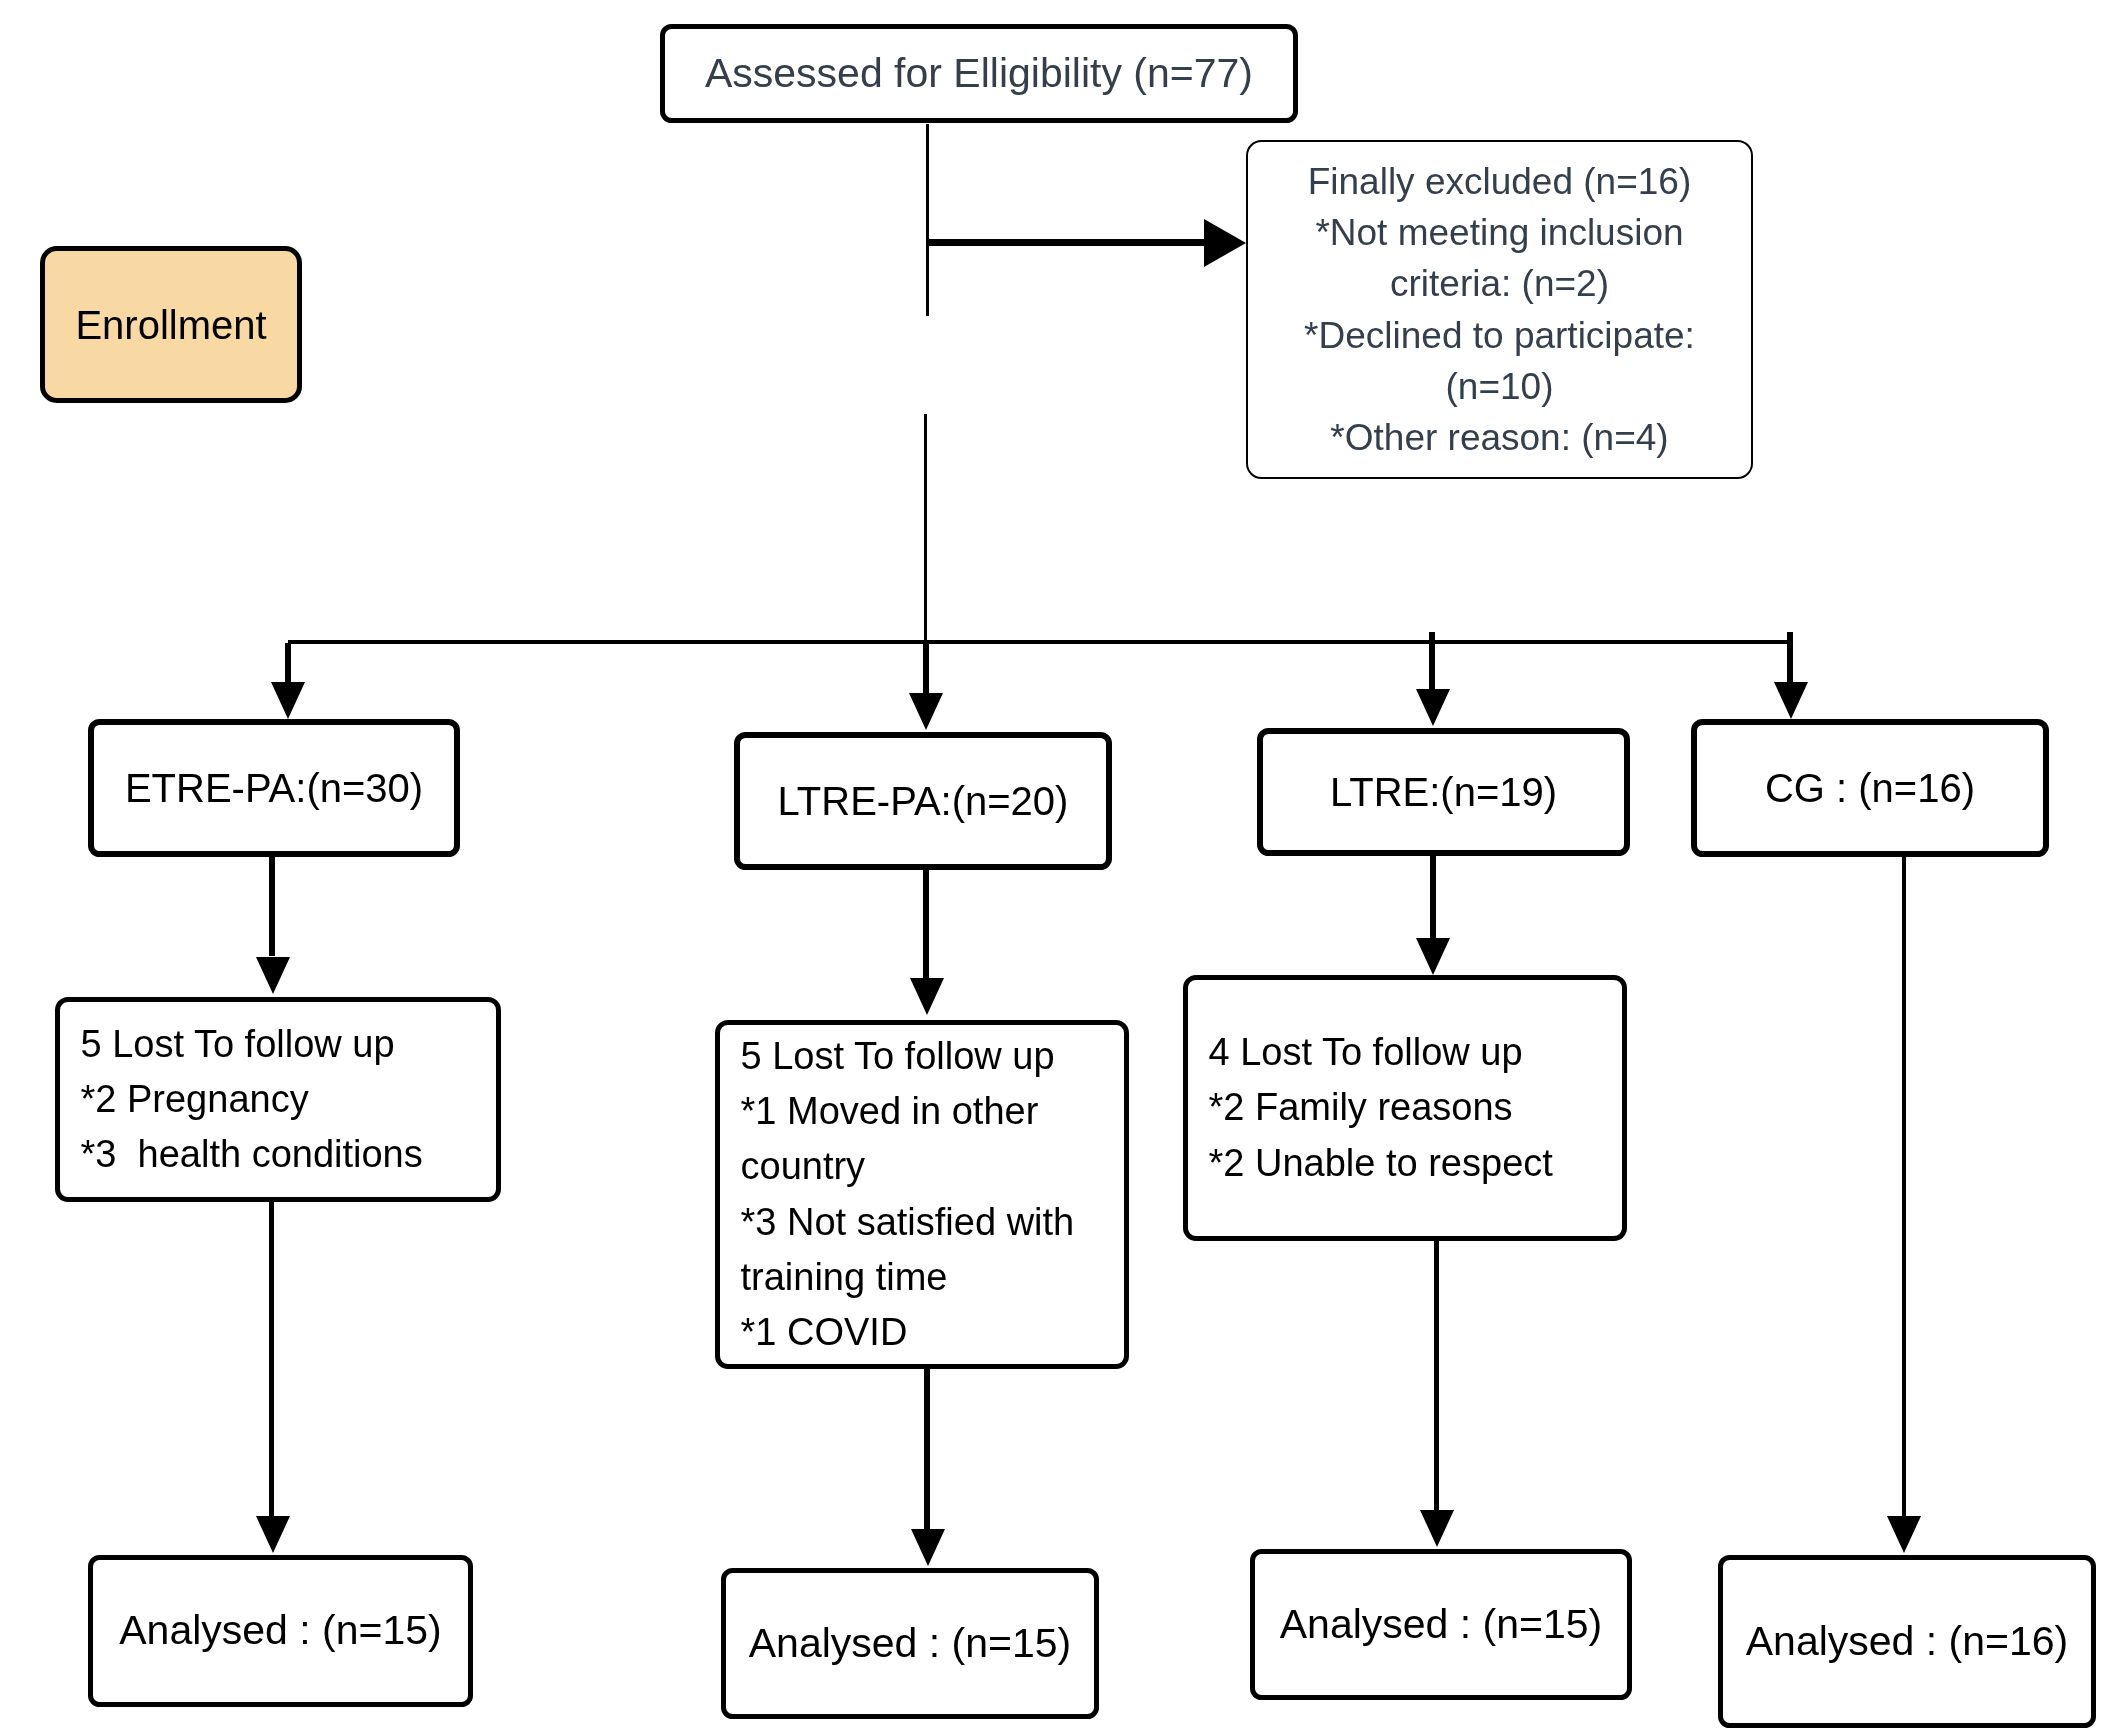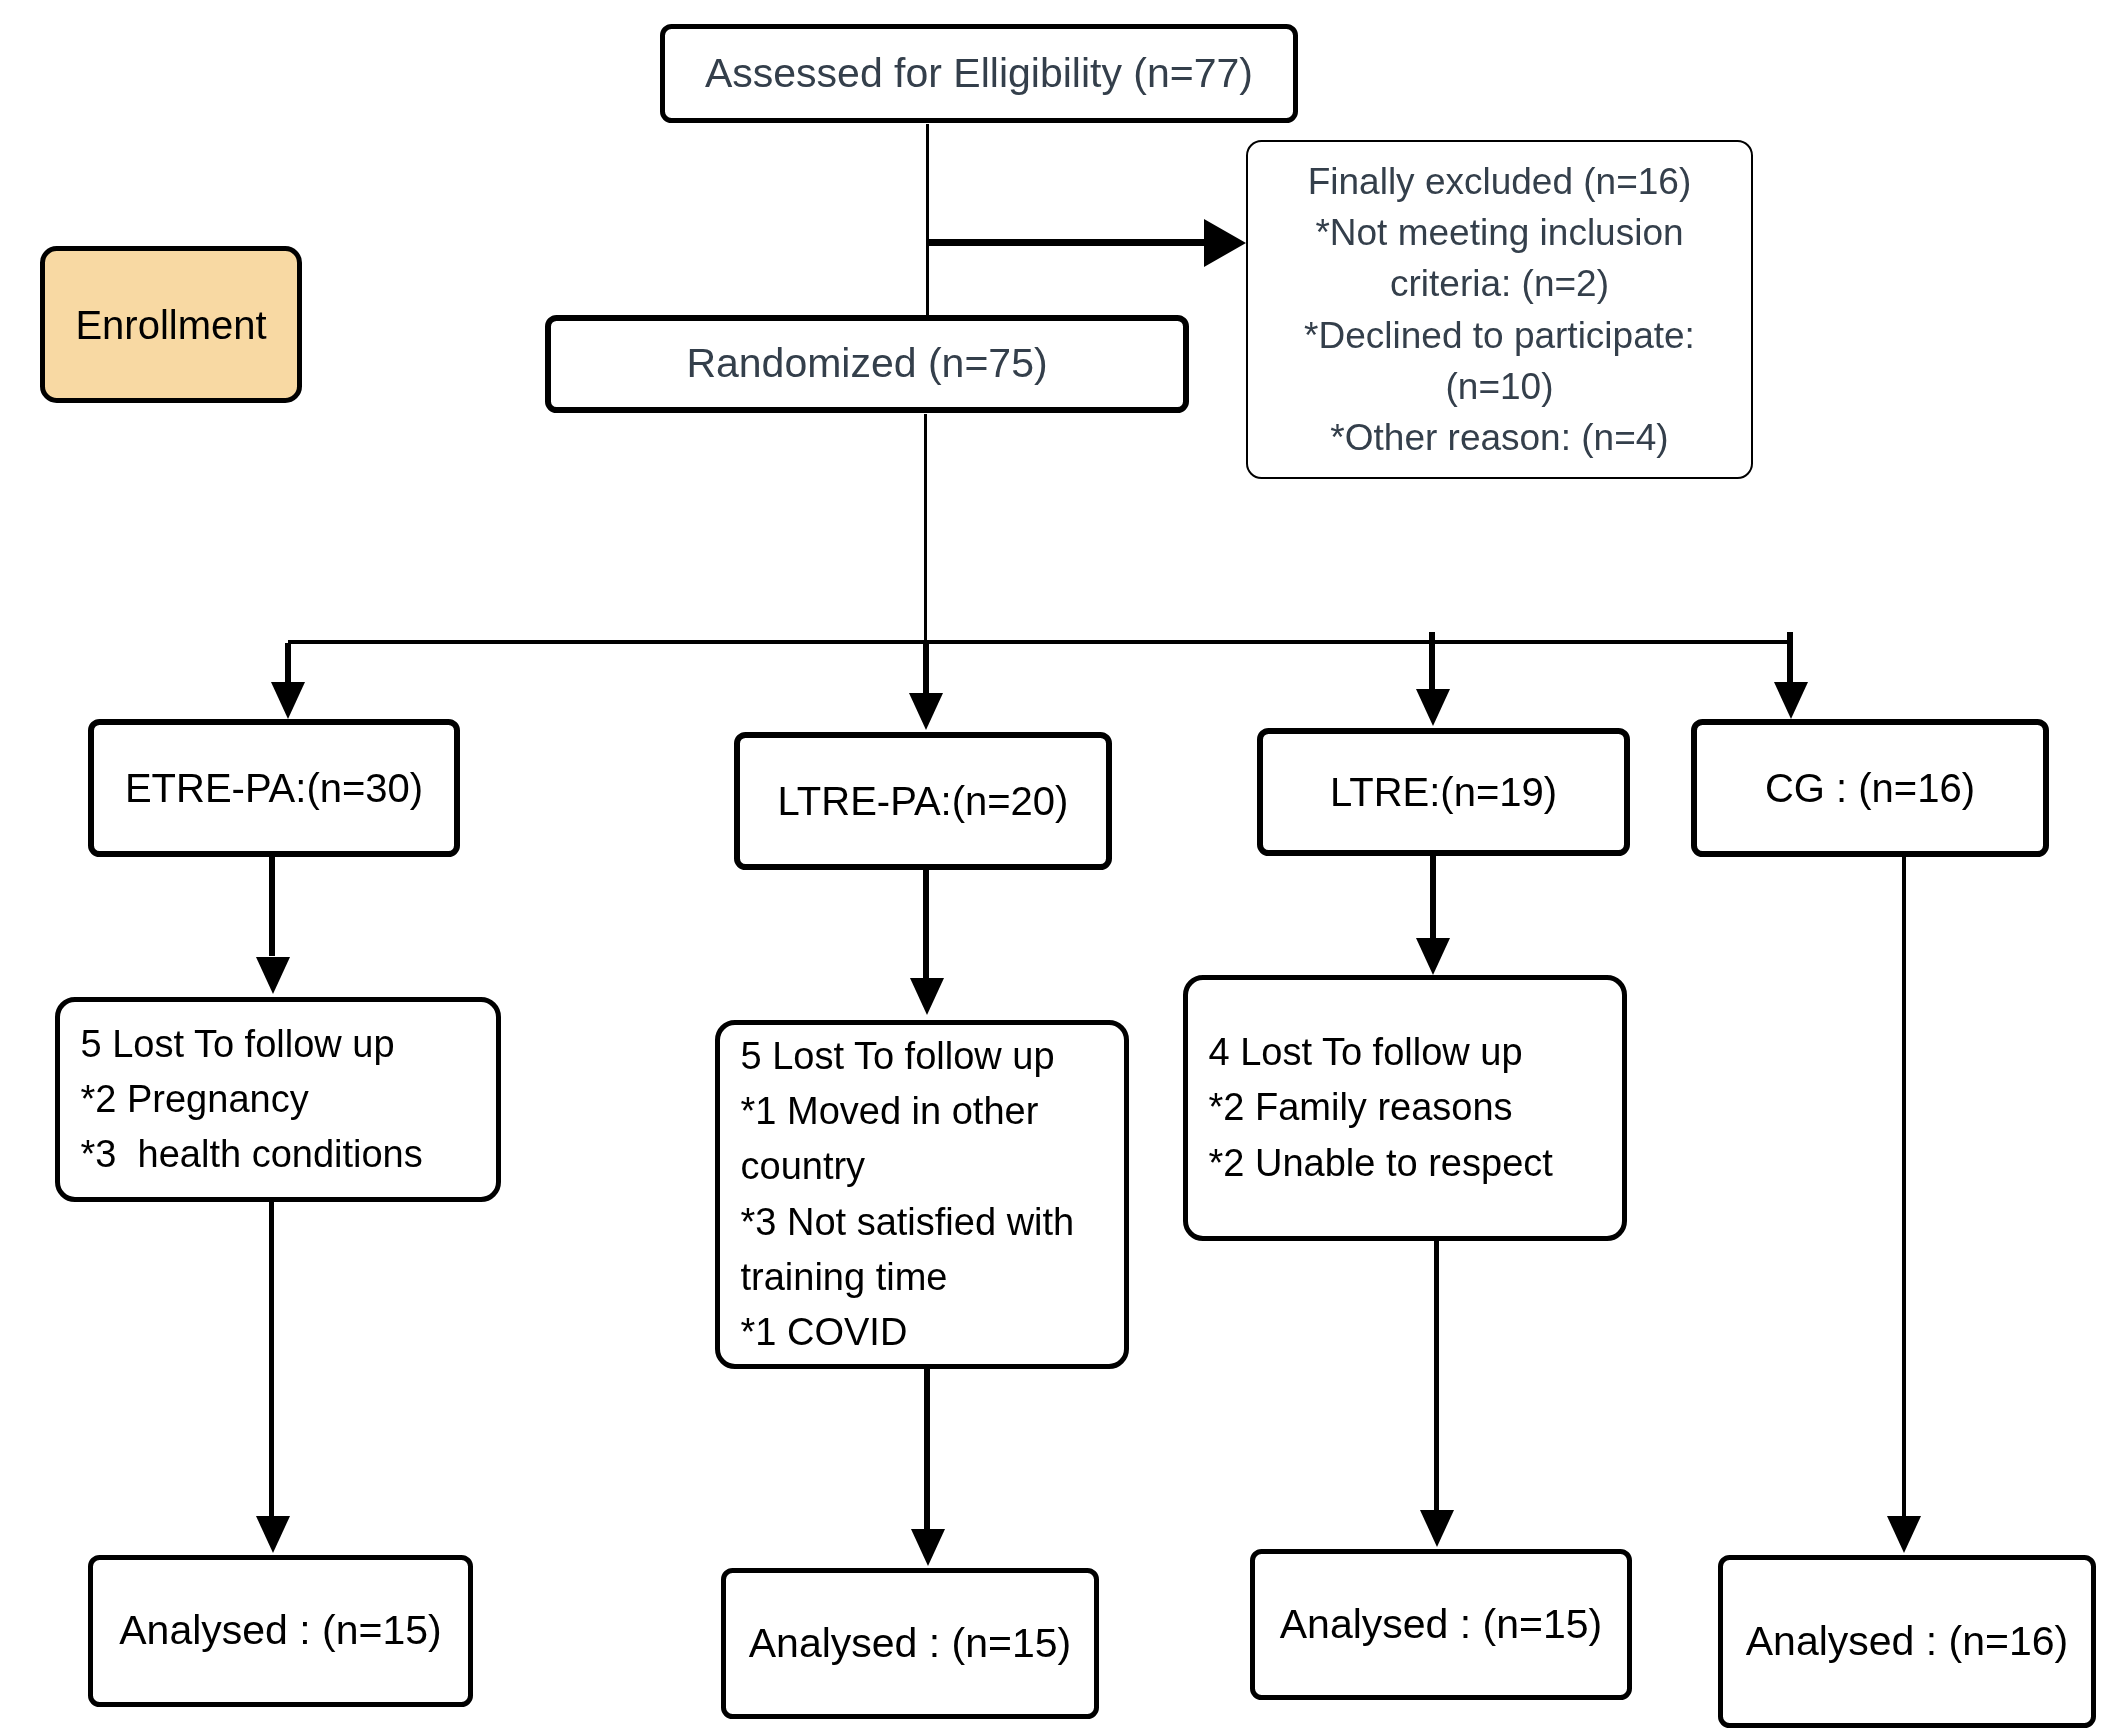--- a/index.html
+++ b/index.html
@@ -41,21 +41,21 @@
     font-size: 40px;
     align-items: center;
   }
   .thinborder { border-width: 2.6px; border-radius: 15.4px; }
   .leftalign {
     align-items: flex-start;
     text-align: left;
     padding-left: 20.5px;
     padding-right: 6.4px;
     border-width: 5.1px;
-    border-radius: 20px;
+    border-radius: 13px;
     font-size: 38px;
     line-height: 1.45;
   }
   .l-line { white-space: pre-wrap; }
   .excl-line { white-space: pre-wrap; }
   .conn { position: absolute; background: var(--box-border); }
   .head-down {
     position: absolute; width: 0; height: 0;
     border-left: 17.3px solid transparent;
     border-right: 17.3px solid transparent;
@@ -139,23 +139,20 @@
 
   <div class="box slate thinborder excluded">
     <div class="excl-line">Finally excluded (n=16)</div>
     <div class="excl-line">*Not meeting inclusion</div>
     <div class="excl-line">criteria: (n=2)</div>
     <div class="excl-line">*Declined to participate:</div>
     <div class="excl-line">(n=10)</div>
     <div class="excl-line">*Other reason: (n=4)</div>
   </div>
 
-  <div class="box slate randomized">
-    <span>Randomized (n=75)</span>
-  </div>
 
   <div class="conn conn-rand-split"></div>
   <div class="conn splitter"></div>
 
   <div class="conn dropA-shaft"></div>
   <div class="head-down dropA-head"></div>
   <div class="conn dropB-shaft"></div>
   <div class="head-down dropB-head"></div>
   <div class="conn dropC-shaft"></div>
   <div class="head-down dropC-head"></div>

